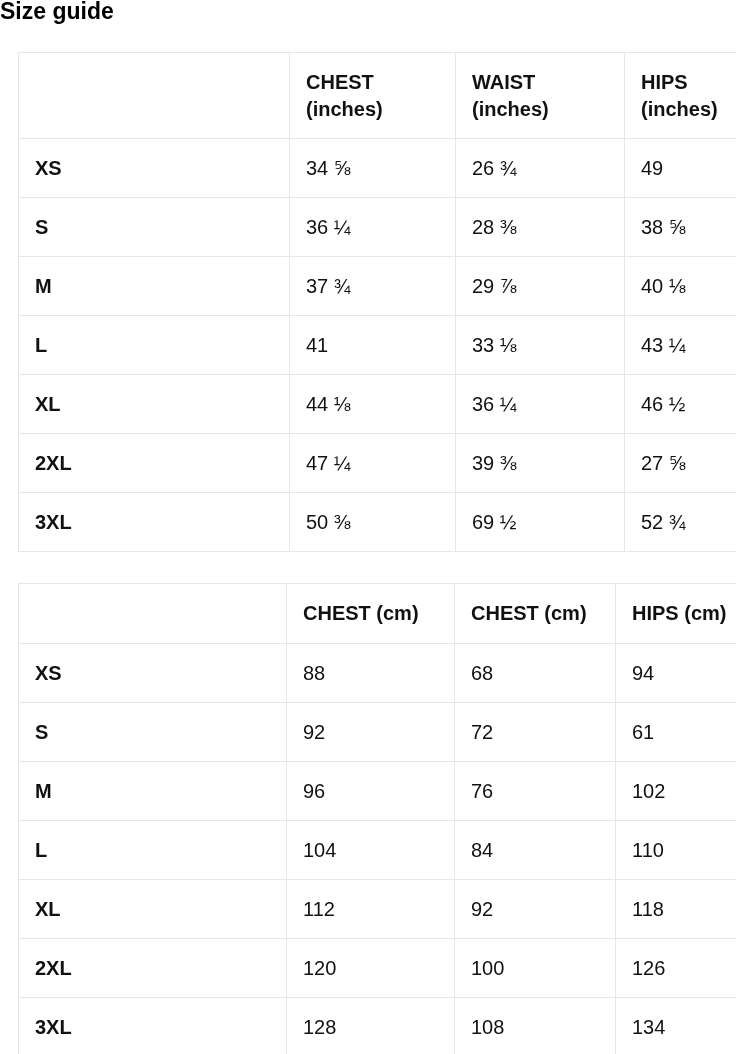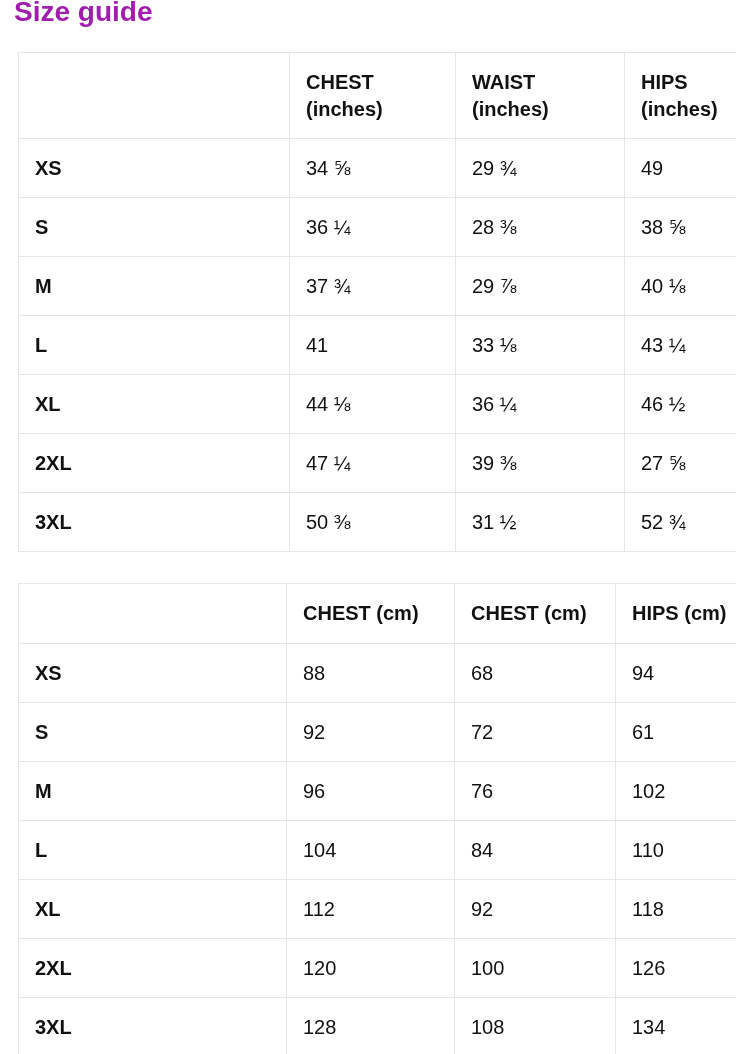--- a/index.html
+++ b/index.html
@@ -6,26 +6,25 @@
   html, body {
     margin: 0;
     padding: 0;
     background: #ffffff;
     color: #111111;
     font-family: "Liberation Sans", "DejaVu Sans", sans-serif;
     width: 736px;
   }
   .page { width: 736px; }
   .page-title {
-    font-size: 28px;
+    font-size: 23px;
     font-weight: bold;
     line-height: 23px;
     margin: 0 0 29px 0;
-    color: #a21caf;
-    padding-left: 14px;
+    color: #000000;
   }
   table.size-table {
     border-collapse: collapse;
     table-layout: fixed;
     width: 736px;
     margin: 18px;
   }
   table.size-table.cm { margin-top: 31px; }
   table.size-table td, table.size-table th {
     border: 1px solid #e6e6e6;
@@ -63,21 +62,21 @@
     <tbody>
         <tr class="header-row">
       <th></th>
       <th>CHEST (inches)</th>
       <th>WAIST (inches)</th>
       <th>HIPS (inches)</th>
     </tr>
     <tr class="data-row">
       <td class="size-label">XS</td>
       <td>34 ⅝</td>
-      <td>29 ¾</td>
+      <td>26 ¾</td>
       <td>49</td>
     </tr>
     <tr class="data-row">
       <td class="size-label">S</td>
       <td>36 ¼</td>
       <td>28 ⅜</td>
       <td>38 ⅝</td>
     </tr>
     <tr class="data-row">
       <td class="size-label">M</td>
@@ -99,21 +98,21 @@
     </tr>
     <tr class="data-row">
       <td class="size-label">2XL</td>
       <td>47 ¼</td>
       <td>39 ⅜</td>
       <td>27 ⅝</td>
     </tr>
     <tr class="data-row">
       <td class="size-label">3XL</td>
       <td>50 ⅜</td>
-      <td>31 ½</td>
+      <td>69 ½</td>
       <td>52 ¾</td>
     </tr>
   </tbody>
     </table>
 
   <table class="size-table cm">
     <colgroup>
       <col style="width:268px">
         <col style="width:168px">
         <col style="width:161px">

